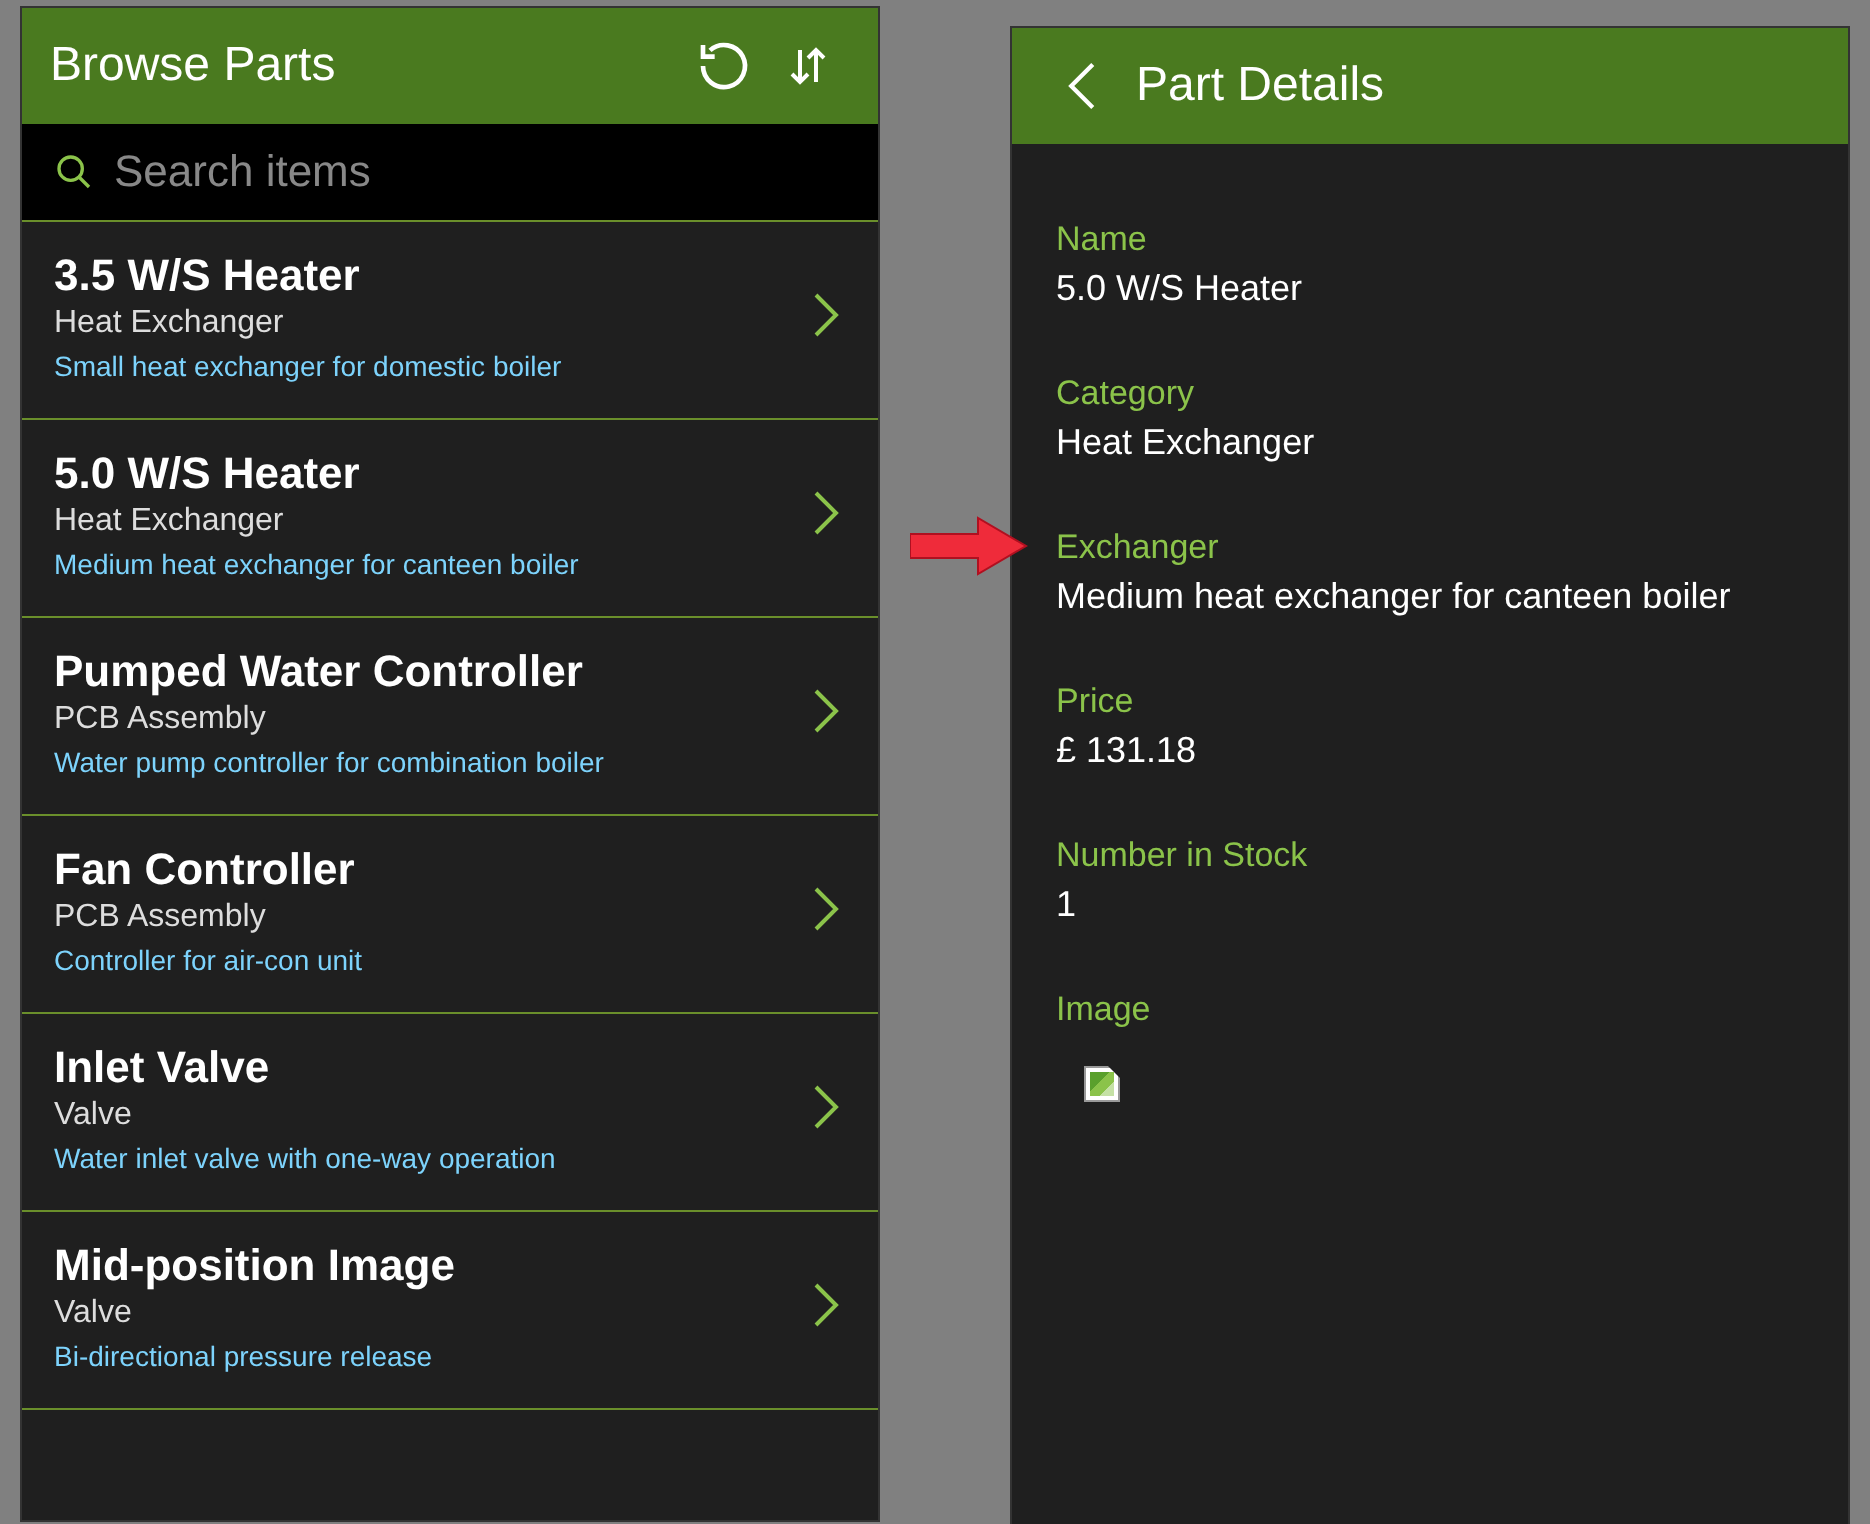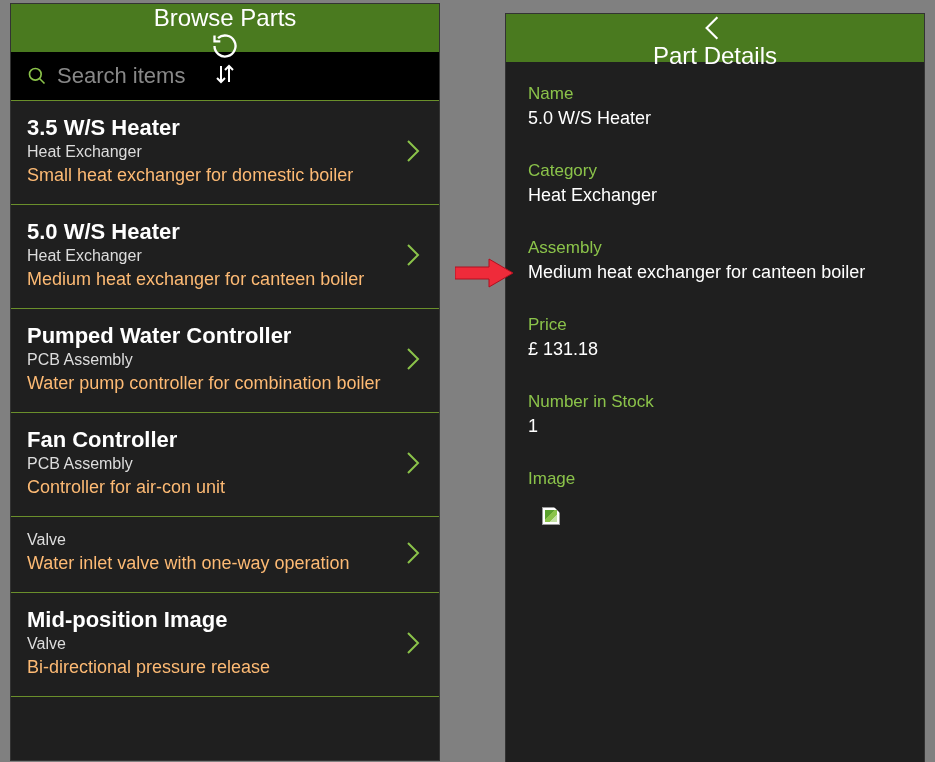--- a/index.html
+++ b/index.html
@@ -2,40 +2,40 @@
 <html><head>
   <meta charset="utf-8">
   <style>
     * { margin:0; padding:0; box-sizing:border-box; font-family:"Segoe UI",Arial,sans-serif; }
     body { background:#808080; width:935px; height:762px; position:relative; overflow:hidden; }
 
     .panel { position:absolute; background:#1f1f1f; border:1px solid #333; }
     .panel-left { left:10px; top:3px; width:430px; height:758px; }
     .panel-right { left:505px; top:13px; width:420px; height:758px; }
 
-    .header { background:#4a7a1f; height:48px; display:flex; align-items:center; padding:0 14px; color:#fff;flex-direction:column; }
+    .header { background:#4a7a1f; height:58px; display:flex; align-items:center; padding:0 14px; color:#fff; }
     .header-title { font-size:24px; font-weight:400; }
     .header-spacer { flex:1; }
     .header-icon { width:42px; height:42px; display:flex; align-items:center; justify-content:center; color:#fff; cursor:pointer; }
     .header-back { width:42px; display:flex; align-items:center; justify-content:center; cursor:pointer; margin-right:6px; }
 
     .searchbar { background:#000; height:48px; display:flex; align-items:center; padding:0 16px; }
     .searchbar svg { flex:0 0 auto; margin-right:10px; }
     .searchbar input { flex:1; background:transparent; border:none; outline:none; color:#bef264; font-size:22px; }
     .searchbar input::placeholder { color:#888; }
 
     .list { }
     .list-item { background:#1f1f1f; padding:14px 16px 18px 16px; position:relative; border-bottom:1px solid #6a8f2b; cursor:pointer; }
     .list-item:first-child { border-top:1px solid #6a8f2b; }
     .item-name { color:#fff; font-size:22px; font-weight:700; margin-bottom:2px; }
     .item-cat { color:#ddd; font-size:16px; margin-bottom:4px; }
-    .item-desc { color:#fdba74; font-size:18px; }
+    .item-desc { color:#7dd3fc; font-size:14px; }
     .chevron { position:absolute; right:18px; top:50%; transform:translateY(-50%); }
 
-    .details { padding:16px 22px; }
+    .details { padding:32px 22px; }
     .field-label { color:#8bc34a; font-size:17px; margin-top:32px; margin-bottom:4px; }
     .field-value { color:#fff; font-size:18px; }
     .details .field-label:first-child { margin-top:6px; }
 
     .broken-img { width:18px; height:18px; background:#fff; border:1px solid #999; position:relative; margin-top:18px; margin-left:14px; }
     .broken-img::before { content:""; position:absolute; left:2px; top:2px; width:12px; height:12px;
       background:linear-gradient(135deg,#5aa02c 0 40%, #8bc34a 40% 70%, #c5e1a5 70% 100%); }
     .broken-img::after { content:""; position:absolute; right:-2px; top:-2px; width:8px; height:8px;
       background:#1f1f1f; clip-path:polygon(100% 0,100% 100%,0 0); }
 
@@ -107,20 +107,21 @@
       <div class="item-name">Fan Controller</div>
       <div class="item-cat">PCB Assembly</div>
       <div class="item-desc">Controller for air-con unit</div>
       <span class="chevron">
         <svg width="16" height="26" viewBox="0 0 16 26" fill="none" stroke="#8bc34a" stroke-width="2">
             <polyline points="3 3 13 13 3 23"></polyline>
           </svg>
       </span>
     </div>
     <div class="list-item">
+      <div class="item-name">Inlet Valve</div>
       <div class="item-cat">Valve</div>
       <div class="item-desc">Water inlet valve with one-way operation</div>
       <span class="chevron">
         <svg width="16" height="26" viewBox="0 0 16 26" fill="none" stroke="#8bc34a" stroke-width="2">
             <polyline points="3 3 13 13 3 23"></polyline>
           </svg>
       </span>
     </div>
     <div class="list-item">
       <div class="item-name">Mid-position Image</div>
@@ -145,21 +146,21 @@
     <span class="header-title">Part Details</span>
   </div>
 
   <div class="details">
     <div class="field-label">Name</div>
     <div class="field-value">5.0 W/S Heater</div>
 
     <div class="field-label">Category</div>
     <div class="field-value">Heat Exchanger</div>
 
-    <div class="field-label">Assembly</div>
+    <div class="field-label">Exchanger</div>
     <div class="field-value">Medium  heat exchanger for canteen boiler</div>
 
     <div class="field-label">Price</div>
     <div class="field-value">£ 131.18</div>
 
     <div class="field-label">Number in Stock</div>
     <div class="field-value">1</div>
 
     <div class="field-label">Image</div>
     <div class="broken-img"></div>

